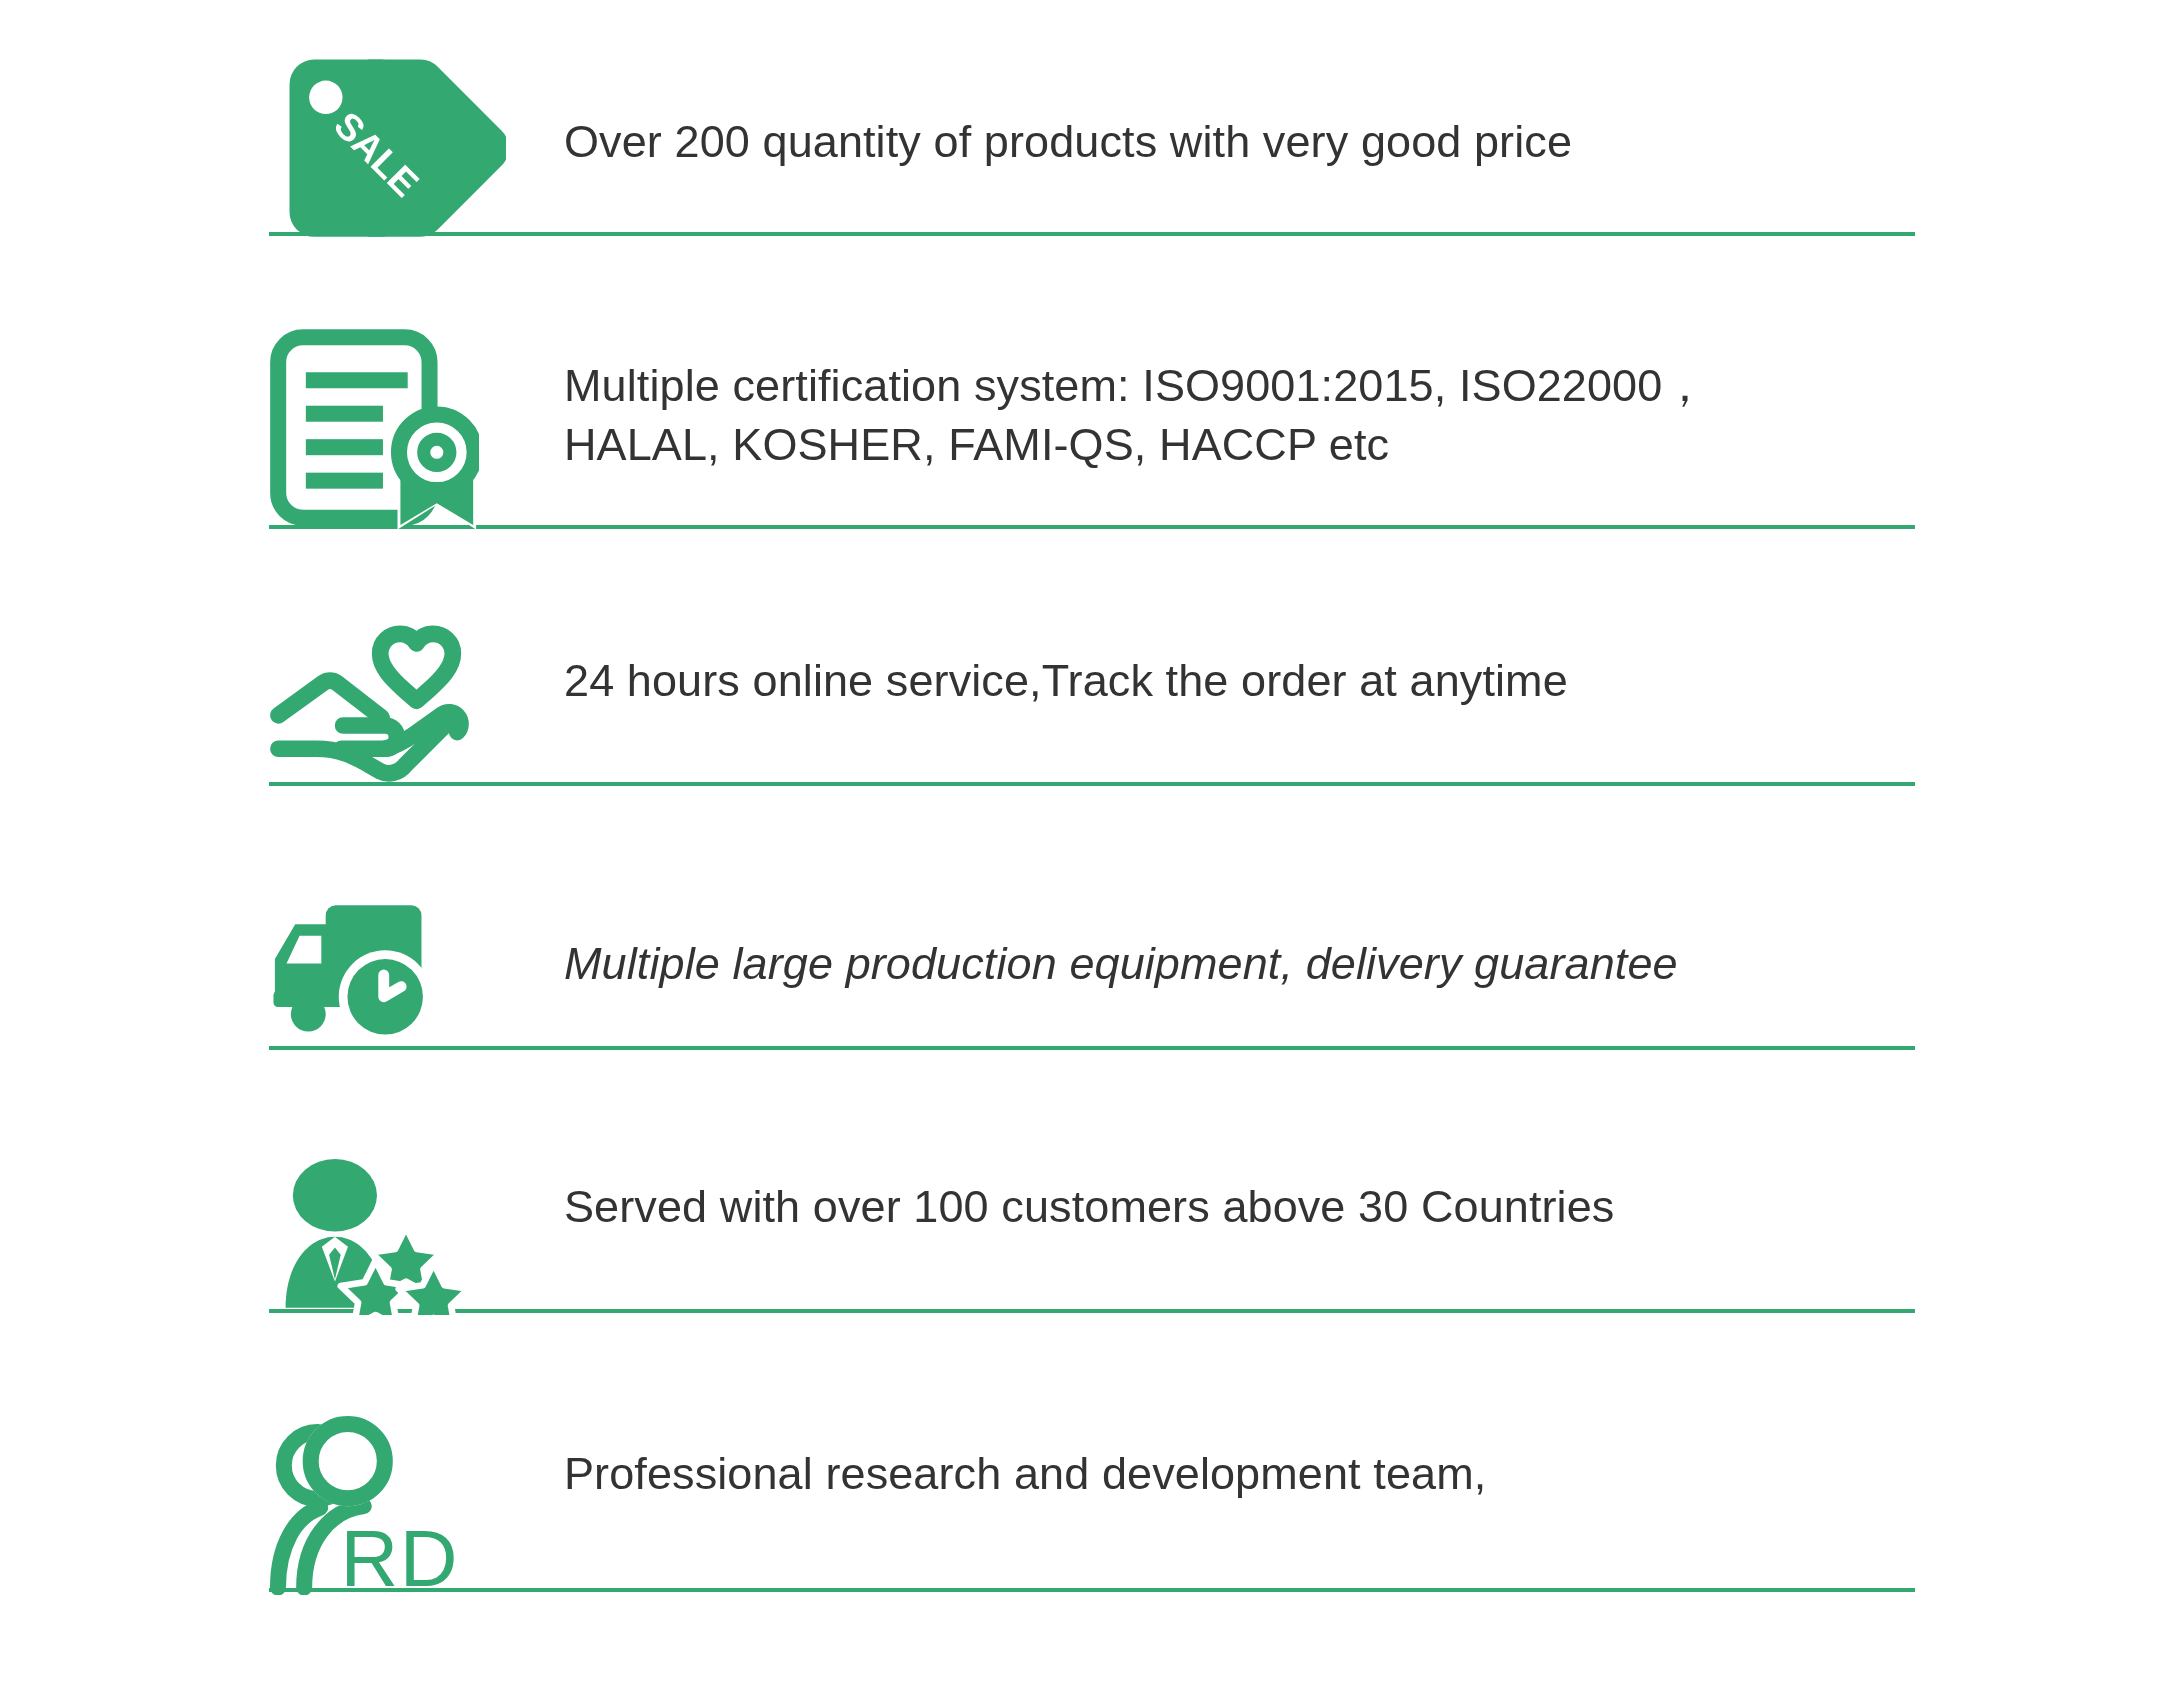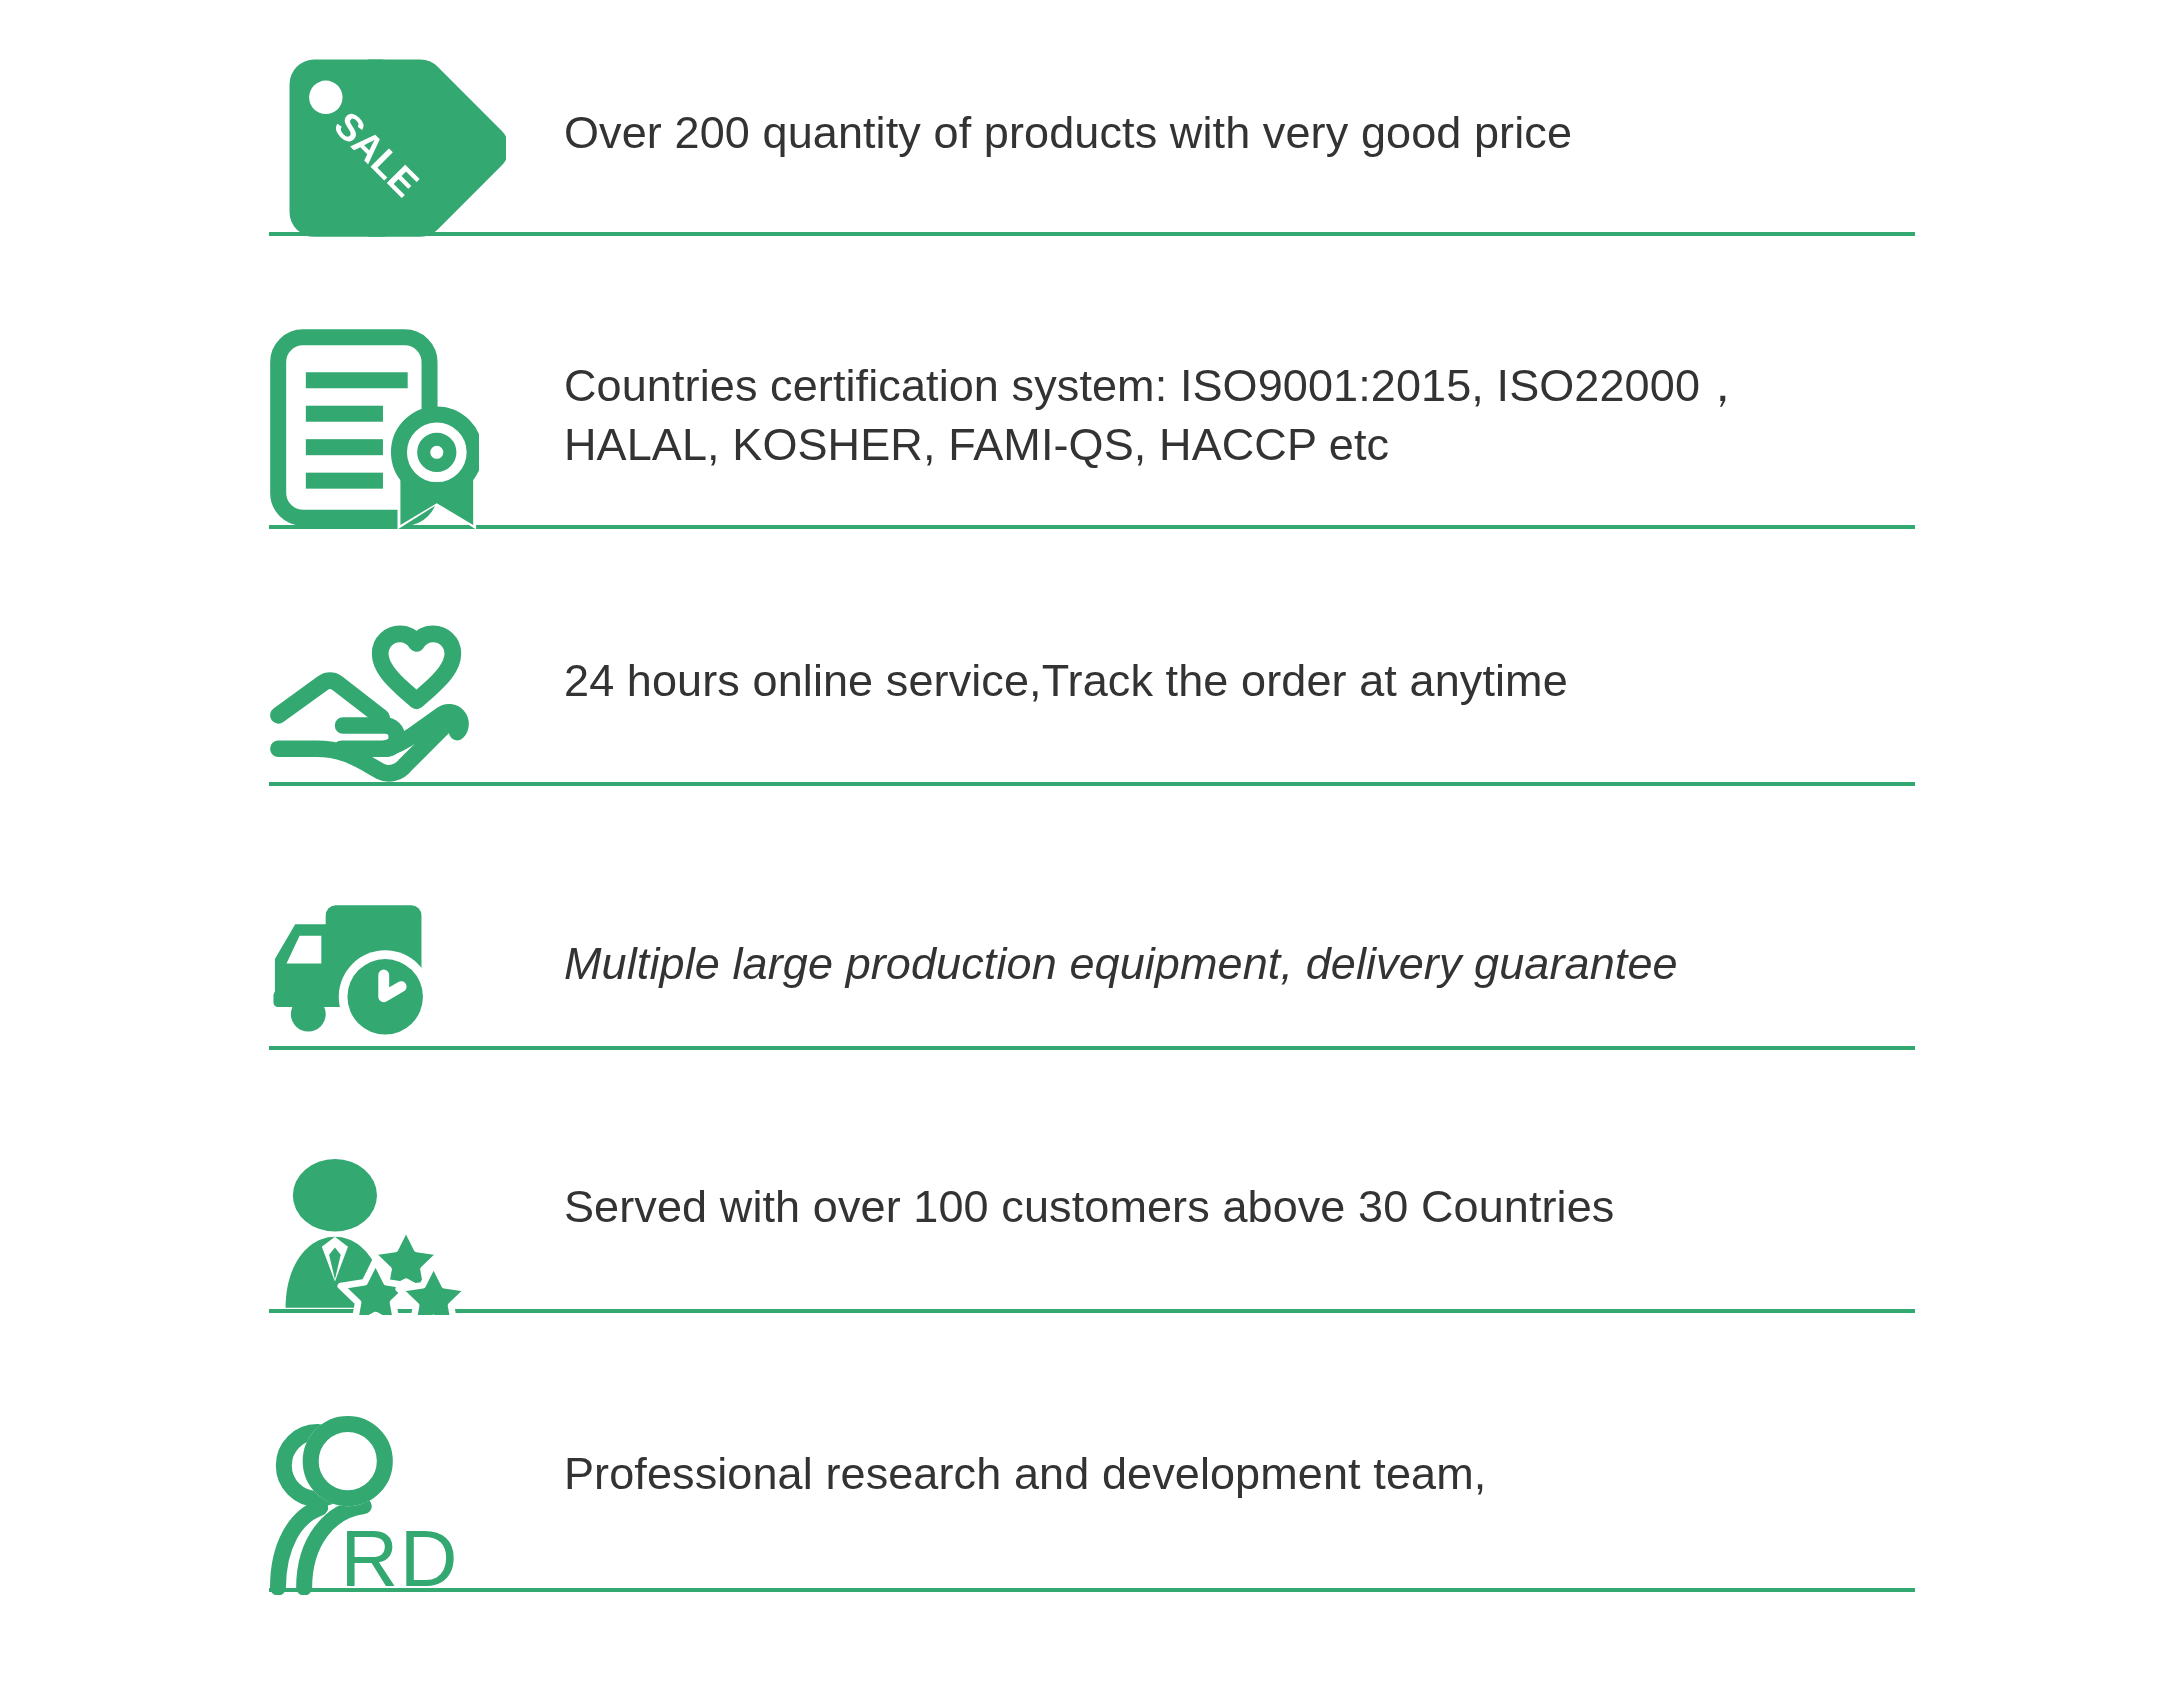--- a/index.html
+++ b/index.html
@@ -56,21 +56,21 @@
     font-weight: 400;
     letter-spacing: 0.1px;
     z-index: 2;
   }
   .feature-text .line { display: block; white-space: pre; }
 
   
   #row-0 { top: 0; }
   #row-0 .divider  { top: 232px; }
   #row-0 .icon-box { left: 259px; top: 55px; }
-  #row-0 .feature-text { top: 104px; }
+  #row-0 .feature-text { top: 113px; }
 
   #row-1 { top: 0; }
   #row-1 .divider  { top: 525px; }
   #row-1 .icon-box { left: 268px; top: 327px; }
   #row-1 .feature-text { top: 357px; }
 
   #row-2 { top: 0; }
   #row-2 .divider  { top: 782px; }
   #row-2 .icon-box { left: 261px; top: 622px; }
   #row-2 .feature-text { top: 652px; }
@@ -136,21 +136,21 @@
         <path d="M178 206 h108 v72 l-54 -34 l-54 34 z" fill="#ffffff"></path>
         <path d="M182 210 h100 v62 l-50 -30 l-50 30 z" fill="#33a871"></path>
 
         <circle cx="232" cy="172" r="62" fill="#ffffff"></circle>
         <circle cx="232" cy="172" r="52" fill="none" stroke="#33a871" stroke-width="22"></circle>
         <circle cx="232" cy="172" r="18" fill="none" stroke="#33a871" stroke-width="18"></circle>
       </svg>
     </div>
 
     <div class="feature-text">
-      <span class="line">Countries certification system: ISO9001:2015, ISO22000，</span>
+      <span class="line">Multiple certification system: ISO9001:2015, ISO22000，</span>
       <span class="line">HALAL, KOSHER, FAMI-QS, HACCP etc</span>
     </div>
   </div>
 
   <div class="feature-row" id="row-2">
     <div class="divider"></div>
 
     <div class="icon-box">
       <svg width="218" height="175" viewBox="0 0 300 240" xmlns="http://www.w3.org/2000/svg">
         <g fill="none" stroke="#33a871" stroke-width="23" stroke-linecap="round" stroke-linejoin="round">

